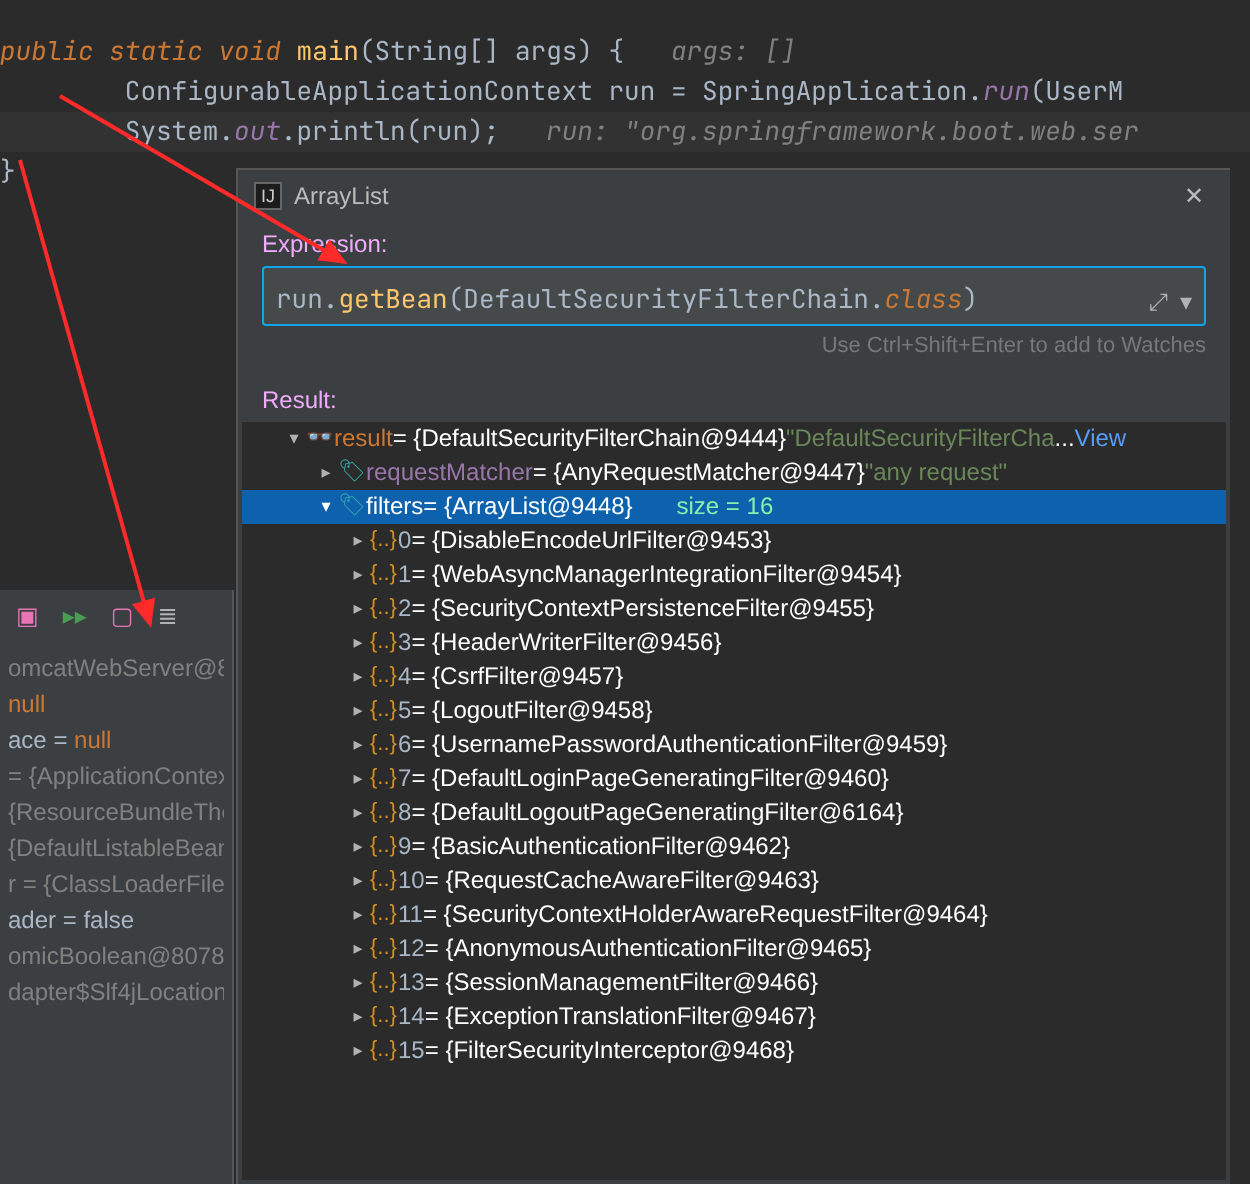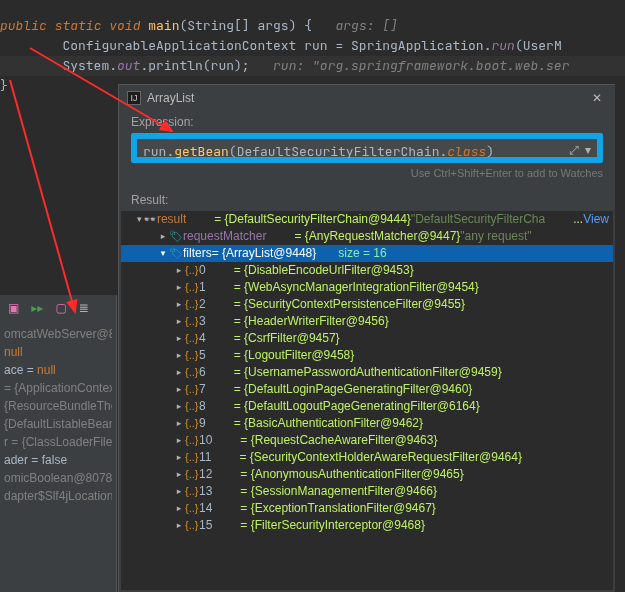--- a/index.html
+++ b/index.html
@@ -97,31 +97,31 @@
   }
   .dialog-close {
     color: #bbb;
     width: 16px;
     text-align: center;
     cursor: pointer;
   }
 
   .section-label {
     padding: 4px 12px 4px 12px;
-    color: #a3a3a3;
+    color: #f0abfc;
     font-size: 12px;
   }
 
   .exprbox {
     margin: 0 12px;
     background: #45494a;
-    border: 6px solid #0ea5e9;
+    border: 1px solid #0ea5e9;
     border-radius: 2px;
     display: flex;
-    align-items: flex-start;
+    align-items: flex-end;
     padding: 4px 6px;
     height: 30px;
   }
   .exprcode {
     flex: 1;
     font-family: "JetBrains Mono", Consolas, monospace;
     font-size: 13px;
     white-space: pre;
     overflow: hidden;
   }
@@ -176,21 +176,21 @@
     display: inline-block;
     width: 14px;
     font-size: 11px;
   }
   .tag-green { color: #499c54; }
   .tag-cyan { color: #34a7a7; }
   .tag-orange { color: #d6901a; }
   .fldname { color: #9876aa; }
   .txt { color: #a9b7c6; }
   .txt-sel { color: #fff; }
-  .graytxt { color: #bef264; margin-left: 28px; }
+  .graytxt { color: #ffffff; }
   .strv { color: #6a8759; }
   .link { color: #589df6; }
   .sizetxt-sel { color: #86efac; margin-left: 22px; }
 
   svg.arrow {
     position: absolute;
     top: 0; left: 0;
     width: 625px;
     height: 592px;
     pointer-events: none;

